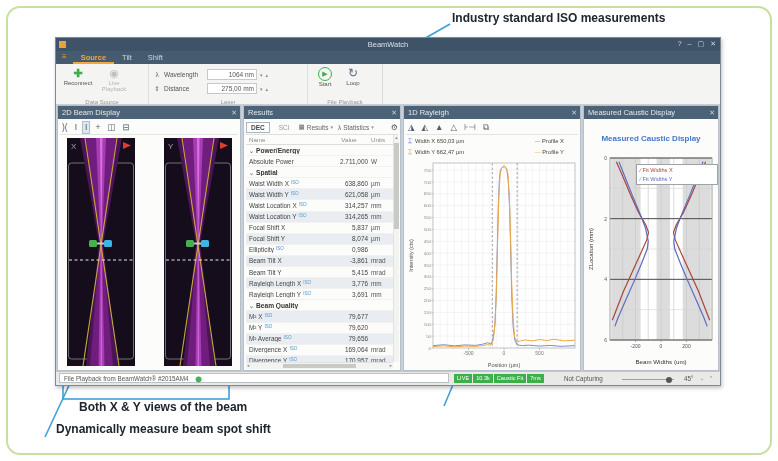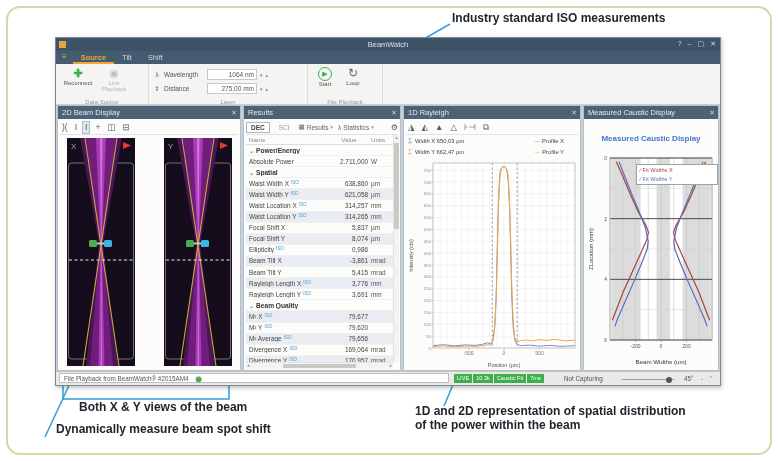--- a/index.html
+++ b/index.html
@@ -118,24 +118,20 @@
       </defs>
       <line x1="450" y1="24" x2="319" y2="99" stroke="#3fa0d9" stroke-width="1.6" marker-end="url(#arrw)"></line>
       <rect x="63" y="112" width="166" height="287" fill="none" stroke="#3fa0d9" stroke-width="1.6"></rect>
       <line x1="45" y1="437" x2="133" y2="248" stroke="#3fa0d9" stroke-width="1.6" marker-end="url(#arrw)"></line>
       <line x1="444" y1="406" x2="488" y2="302" stroke="#3fa0d9" stroke-width="1.6" marker-end="url(#arrw)"></line>
     </svg>
 
   <div class="callout" style="left:452px;top:12px;">Industry standard ISO measurements</div>
   <div class="callout" style="left:79px;top:401px;">Both X &amp; Y views of the beam</div>
   <div class="callout" style="left:56px;top:423px;">Dynamically measure beam spot shift</div>
-  <div class="callout" style="left:415px;top:405px;">
-    <div>1D and 2D representation of spatial distribution</div>
-    <div>of the power within the beam</div>
-  </div>
 
   <div class="app">
 
     <div class="titlebar">
       <span class="app-icon"></span>
       <span class="title-text">BeamWatch</span>
       <span class="win-controls">
         <span>?</span>
         <span>–</span>
         <span>▢</span>

